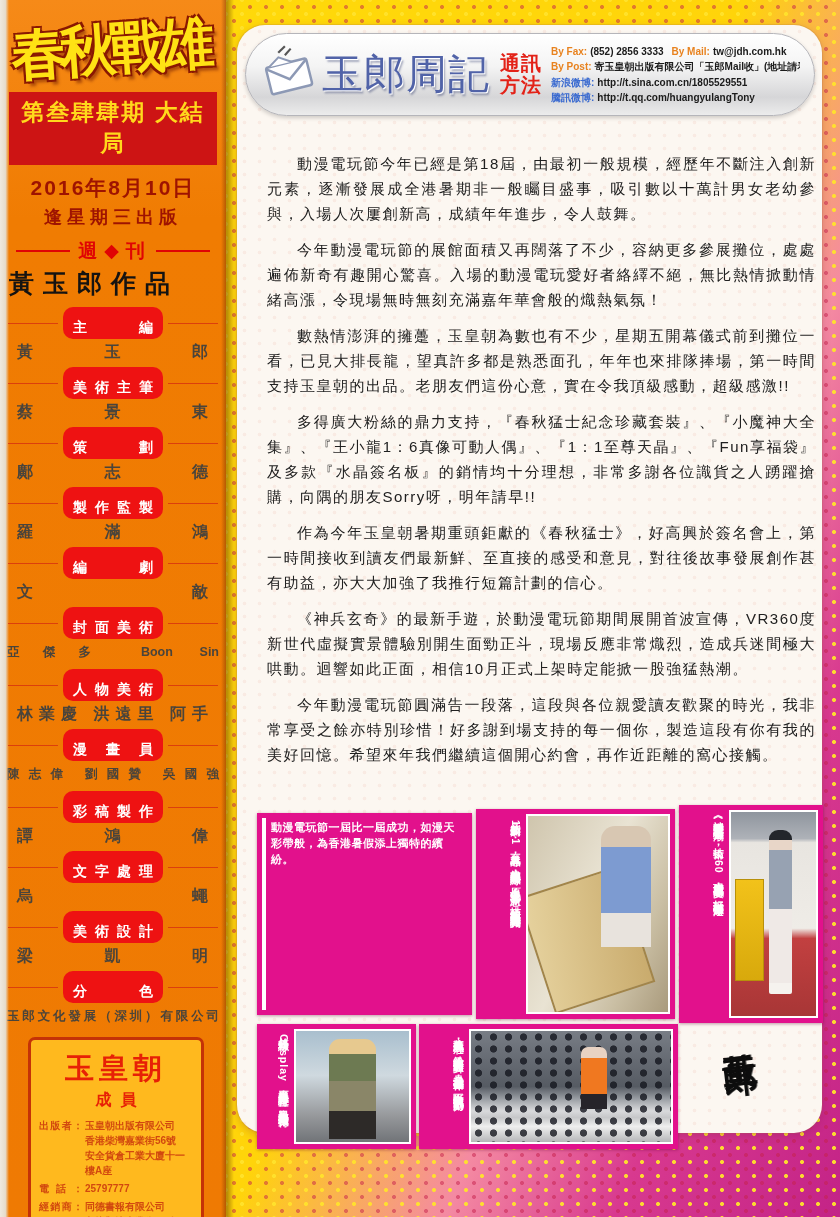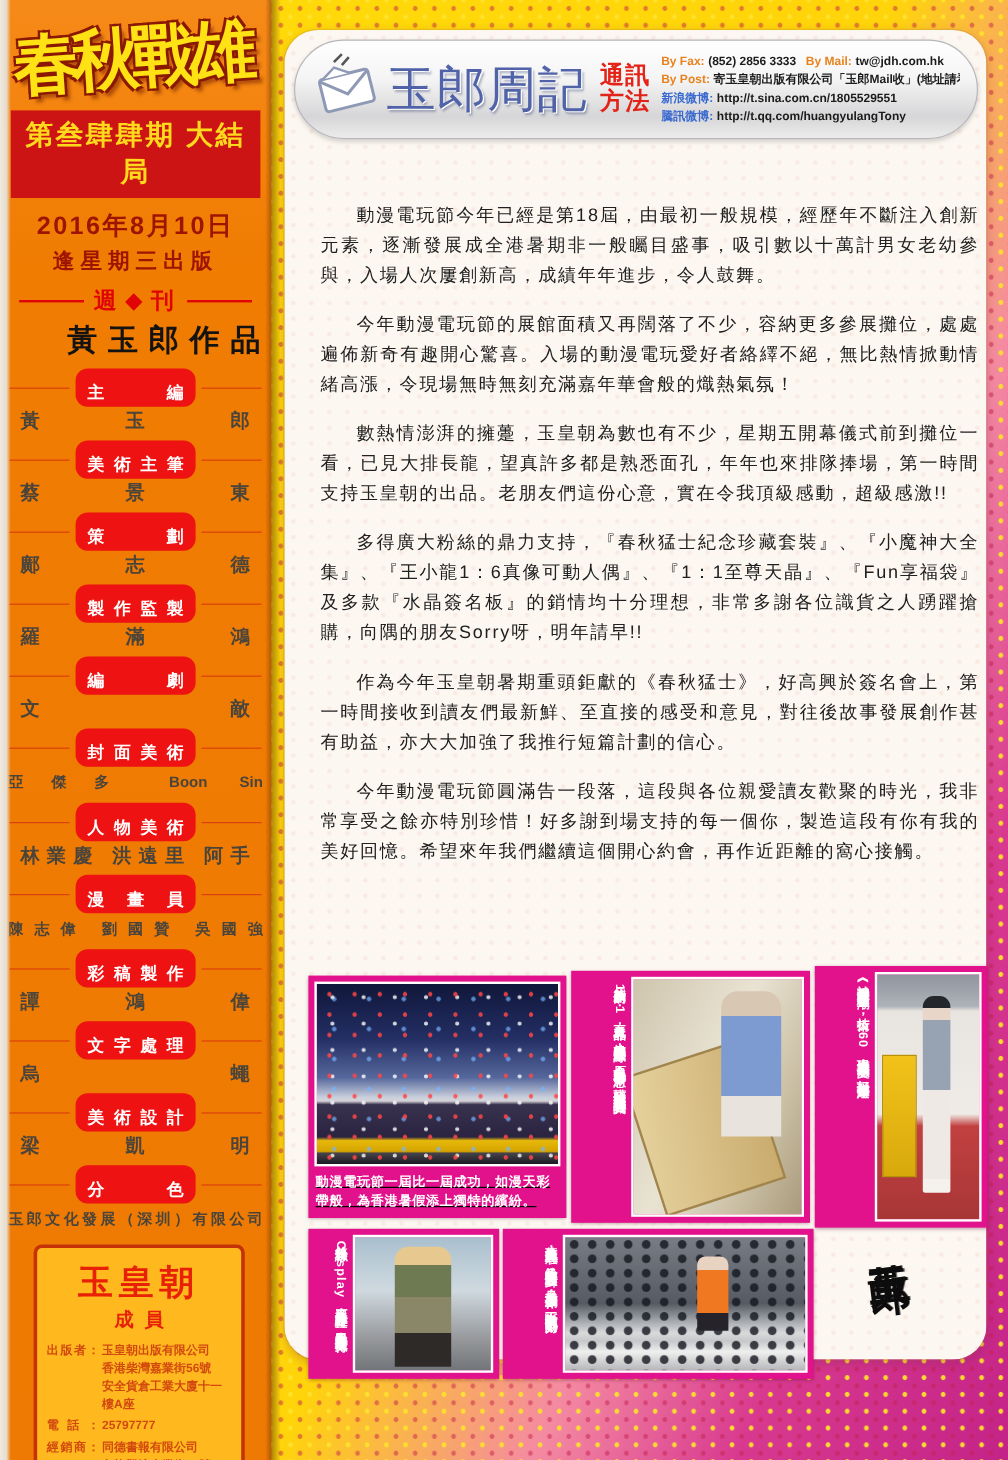--- a/index.html
+++ b/index.html
@@ -16,21 +16,21 @@
         transform:rotate(-4deg);padding-right:8px;
         text-shadow:2px 2px 0 #8a1802,-2px 2px 0 #8a1802,2px -2px 0 #8a1802,-2px -2px 0 #8a1802,4px 5px 3px rgba(90,10,0,.45);}
   .issue-banner{margin:16px 9px 0;background:#cd1414;color:#ffd91c;font-weight:900;
         font-size:23px;text-align:center;letter-spacing:2px;padding:5px 0 6px;}
   .date-line{margin-top:9px;text-align:center;font-size:21px;font-weight:900;color:#9e1301;letter-spacing:2px;}
   .sched-line{margin-top:3px;text-align:center;font-size:18px;font-weight:900;color:#9e1301;letter-spacing:5px;}
   .weekly{display:flex;align-items:center;margin:9px 16px 2px;color:#e00404;font-weight:900;
           font-size:19px;letter-spacing:7px;justify-content:center;}
   .weekly::before,.weekly::after{content:"";flex:1;border-top:2px solid #e00404;}
   .weekly span{margin:0 4px 0 8px;}
-  .author-line{margin:3px 0 7px;text-align:right;font-size:25px;font-weight:900;color:#151311;
+  .author-line{margin:3px 0 7px;text-align:left;font-size:25px;font-weight:900;color:#151311;
           letter-spacing:9px;padding-left:9px;}
   .badge-row{display:flex;align-items:center;margin:4px 8px 1px;}
   .badge-row::before,.badge-row::after{content:"";flex:1;border-top:1.5px solid #d8350e;opacity:.85;}
   .badge{display:inline-block;margin:0 5px;width:100px;box-sizing:border-box;background:#ee1212;
          color:#fff;font-weight:bold;font-size:14px;padding:12px 10px 2px;border-radius:10px;
          text-align:justify;text-align-last:justify;}
   .names{color:#4a443b;font-weight:bold;font-size:16px;line-height:21px;letter-spacing:1px;
          padding:1px 17px;text-align:justify;text-align-last:justify;}
   .names.long{font-size:12.5px;padding:2px 7px;letter-spacing:0;}
   .co-box{margin:8px 22px 0 28px;background:#ffb91e;border:3px solid #c53207;border-radius:7px;
@@ -70,28 +70,28 @@
     text-shadow:1px 1px 0 #fff,2px 3px 2px rgba(50,60,110,.4);}
   .ct{flex:none;color:#e32218;font-weight:900;font-size:20px;line-height:1.08;margin:0 9px 0 10px;letter-spacing:1px;}
   #contact-lines{flex:1;min-width:0;}
   .cline{font-size:10px;line-height:1.52;white-space:nowrap;overflow:hidden;}
   .seg-en{color:#e8821e;font-weight:bold;margin-right:3px;}
   .seg-cn{color:#3a6ad0;font-weight:bold;margin-right:3px;}
   .seg-val{color:#1b1b1b;font-weight:bold;margin-right:8px;}
 
   
   .article{position:absolute;left:267px;top:151px;width:549px;height:658px;overflow:hidden;}
-  .para{margin:16px 0 11px;text-indent:2em;font-size:15px;line-height:25px;color:#202020;
+  .para{margin:0 0 11px;text-indent:2em;font-size:15px;line-height:25px;color:#202020;
         letter-spacing:1.5px;text-align:justify;}
 
   
   .pp{position:absolute;background:#e2118c;padding:5px;box-sizing:border-box;display:flex;gap:4px;
       box-shadow:0 1px 3px rgba(100,0,50,.4);}
   .pp .ph{border:2px solid #fff;flex:1;min-width:0;min-height:0;}
-  .pp-a{left:257px;top:813px;width:215px;height:202px;flex-direction:column;text-decoration:underline;}
+  .pp-a{left:257px;top:813px;width:215px;height:202px;flex-direction:row;}
   .pp-b{left:476px;top:809px;width:199px;height:210px;}
   .pp-c{left:679px;top:805px;width:144px;height:218px;}
   .pp-d{left:257px;top:1024px;width:159px;height:125px;}
   .pp-e{left:419px;top:1024px;width:259px;height:125px;}
   .cap-h{color:#fff;font-weight:bold;font-size:11px;line-height:1.45;padding:2px 1px 0;letter-spacing:.5px;}
   .cap-v{flex:none;writing-mode:vertical-rl;color:#fff;font-weight:bold;font-size:10.5px;
          line-height:13px;letter-spacing:1px;padding:1px 0;}
   .cap-v.w3{width:41px;}.cap-v.w2{width:28px;}
 
   
@@ -255,20 +255,21 @@
         <div class="cline"><span class="seg-cn">騰訊微博:</span><span class="seg-val">http://t.qq.com/huangyulangTony</span></div>
       </div>
   </div>
 
   <div class="article" id="article">
       <p class="para">動漫電玩節今年已經是第18屆，由最初一般規模，經歷年不斷注入創新元素，逐漸發展成全港暑期非一般矚目盛事，吸引數以十萬計男女老幼參與，入場人次屢創新高，成績年年進步，令人鼓舞。</p>
       <p class="para">今年動漫電玩節的展館面積又再闊落了不少，容納更多參展攤位，處處遍佈新奇有趣開心驚喜。入場的動漫電玩愛好者絡繹不絕，無比熱情掀動情緒高漲，令現場無時無刻充滿嘉年華會般的熾熱氣氛！</p>
       <p class="para">數熱情澎湃的擁躉，玉皇朝為數也有不少，星期五開幕儀式前到攤位一看，已見大排長龍，望真許多都是熟悉面孔，年年也來排隊捧場，第一時間支持玉皇朝的出品。老朋友們這份心意，實在令我頂級感動，超級感激!!</p>
       <p class="para">多得廣大粉絲的鼎力支持，『春秋猛士紀念珍藏套裝』、『小魔神大全集』、『王小龍1：6真像可動人偶』、『1：1至尊天晶』、『Fun享福袋』及多款『水晶簽名板』的銷情均十分理想，非常多謝各位識貨之人踴躍搶購，向隅的朋友Sorry呀，明年請早!!</p>
       <p class="para">作為今年玉皇朝暑期重頭鉅獻的《春秋猛士》，好高興於簽名會上，第一時間接收到讀友們最新鮮、至直接的感受和意見，對往後故事發展創作甚有助益，亦大大加強了我推行短篇計劃的信心。</p>
+      <p class="para">《神兵玄奇》的最新手遊，於動漫電玩節期間展開首波宣傳，VR360度新世代虛擬實景體驗別開生面勁正斗，現場反應非常熾烈，造成兵迷間極大哄動。迴響如此正面，相信10月正式上架時定能掀一股強猛熱潮。</p>
       <p class="para">今年動漫電玩節圓滿告一段落，這段與各位親愛讀友歡聚的時光，我非常享受之餘亦特別珍惜！好多謝到場支持的每一個你，製造這段有你有我的美好回憶。希望來年我們繼續這個開心約會，再作近距離的窩心接觸。</p>
     </div>
 
   <div class="pp pp-a">
     <div class="ph ph-a"></div>
     <div class="cap-h">動漫電玩節一屆比一屆成功，如漫天彩帶般，為香港暑假添上獨特的繽紛。</div>
   </div>
 
   <div class="pp pp-b">
     <div class="cap-v w3">新製作的『1：1至尊天晶』，效果閃爍翠綠，原色之中玩出新意，排頭位的高先生認真識貨。</div>

